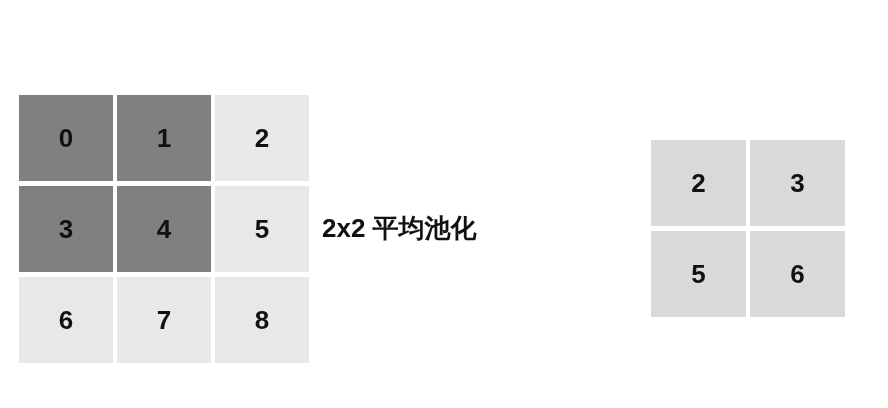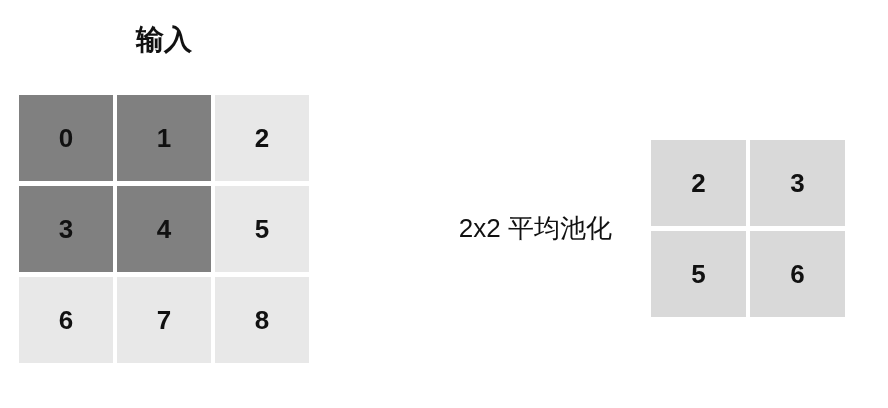--- a/index.html
+++ b/index.html
@@ -67,37 +67,36 @@
     justify-content: center;
     font-size: 26px;
     font-weight: 700;
     color: var(--text);
     background: var(--input-cell);
   }
   .input-grid .cell.hl { background: var(--highlight-cell); }
   .output-grid .cell { background: var(--output-cell); }
   .op-label {
     position: absolute;
-    left: 340px;
+    left: 322px;
     top: 213px;
     width: 272px;
-    text-align: right;
+    text-align: left;
     font-size: 26px;
-    font-weight: 400;
+    font-weight: 700;
     color: var(--text);
     line-height: 1.2;
     white-space: nowrap;
   }
 </style>
 </head>
 <body>
 
 <div class="canvas">
 
-  <div class="grid-title input-title">输入</div>
 
   <div class="pool-grid input-grid">
     <div class="cell hl">0</div>
     <div class="cell hl">1</div>
     <div class="cell">2</div>
     <div class="cell hl">3</div>
     <div class="cell hl">4</div>
     <div class="cell">5</div>
     <div class="cell">6</div>
     <div class="cell">7</div>

